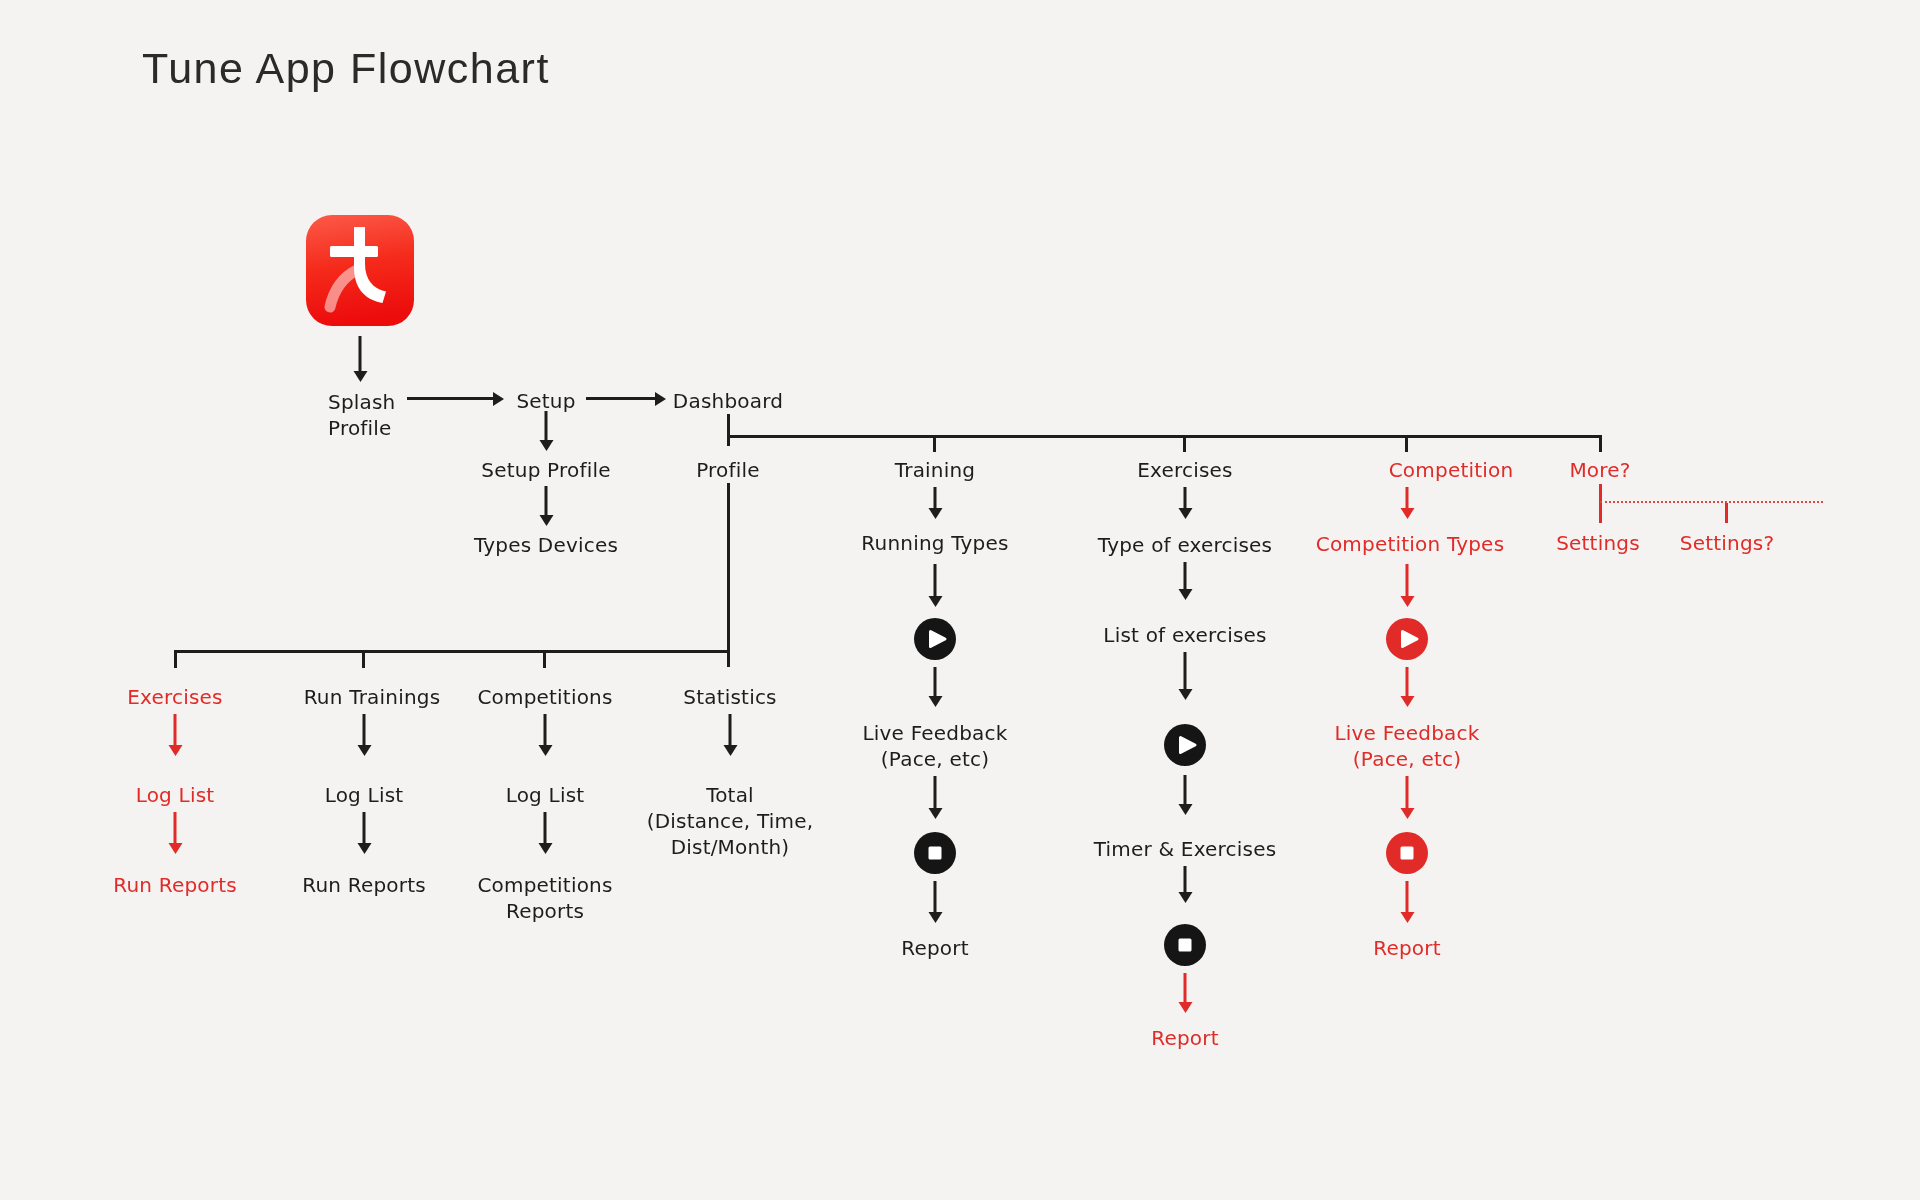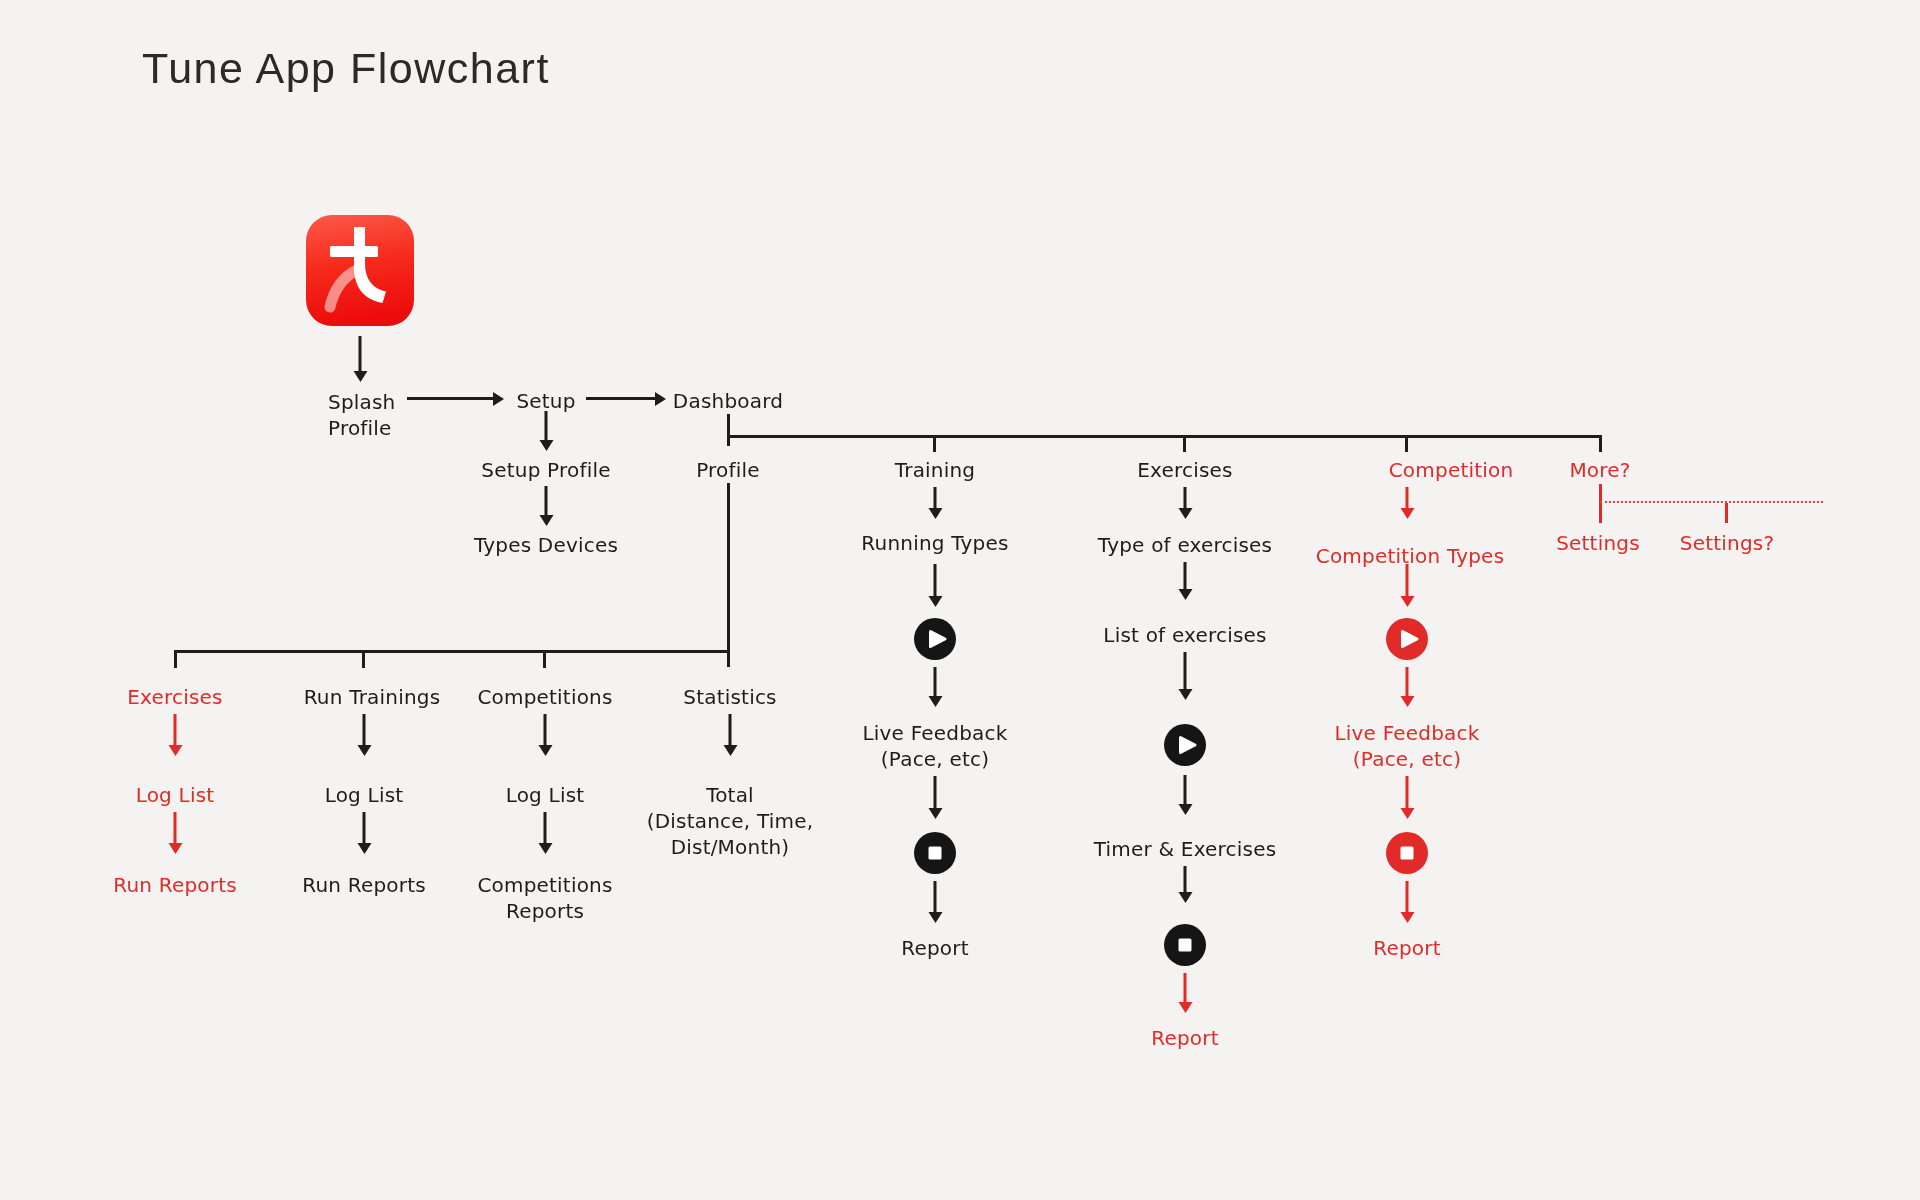--- a/index.html
+++ b/index.html
@@ -177,21 +177,21 @@
 <div class="icon" style="left:1163px; top:923px;">
   <svg width="44" height="44" viewBox="0 0 44 44">
       <circle cx="22" cy="22" r="21" fill="#151515"></circle>
       <rect x="15.5" y="15.5" width="13" height="13" rx="1.5" fill="#fff"></rect>
     </svg>
 </div>
 <div class="arr-v red-a" style="left:1185px; top:973px; height:30px;"></div>
 <div class="node red" style="left:1185px; top:1038px;">Report</div>
 
 <div class="arr-v red-a" style="left:1407px; top:487px; height:22px;"></div>
-<div class="node red" style="left:1410px; top:556px;">Competition Types</div>
+<div class="node red" style="left:1410px; top:544px;">Competition Types</div>
 <div class="arr-v red-a" style="left:1407px; top:564px; height:33px;"></div>
 <div class="icon" style="left:1385px; top:617px;">
   <svg width="44" height="44" viewBox="0 0 44 44">
       <circle cx="22" cy="22" r="21" fill="#e02b28"></circle>
       <path d="M17.5 14.5 L32 22 L17.5 29.5 Z" fill="#fff" stroke="#fff" stroke-width="3" stroke-linejoin="round"></path>
     </svg>
 </div>
 <div class="arr-v red-a" style="left:1407px; top:667px; height:30px;"></div>
 <div class="node red" style="left:1407px; top:746px;">
   <div>Live Feedback</div>

